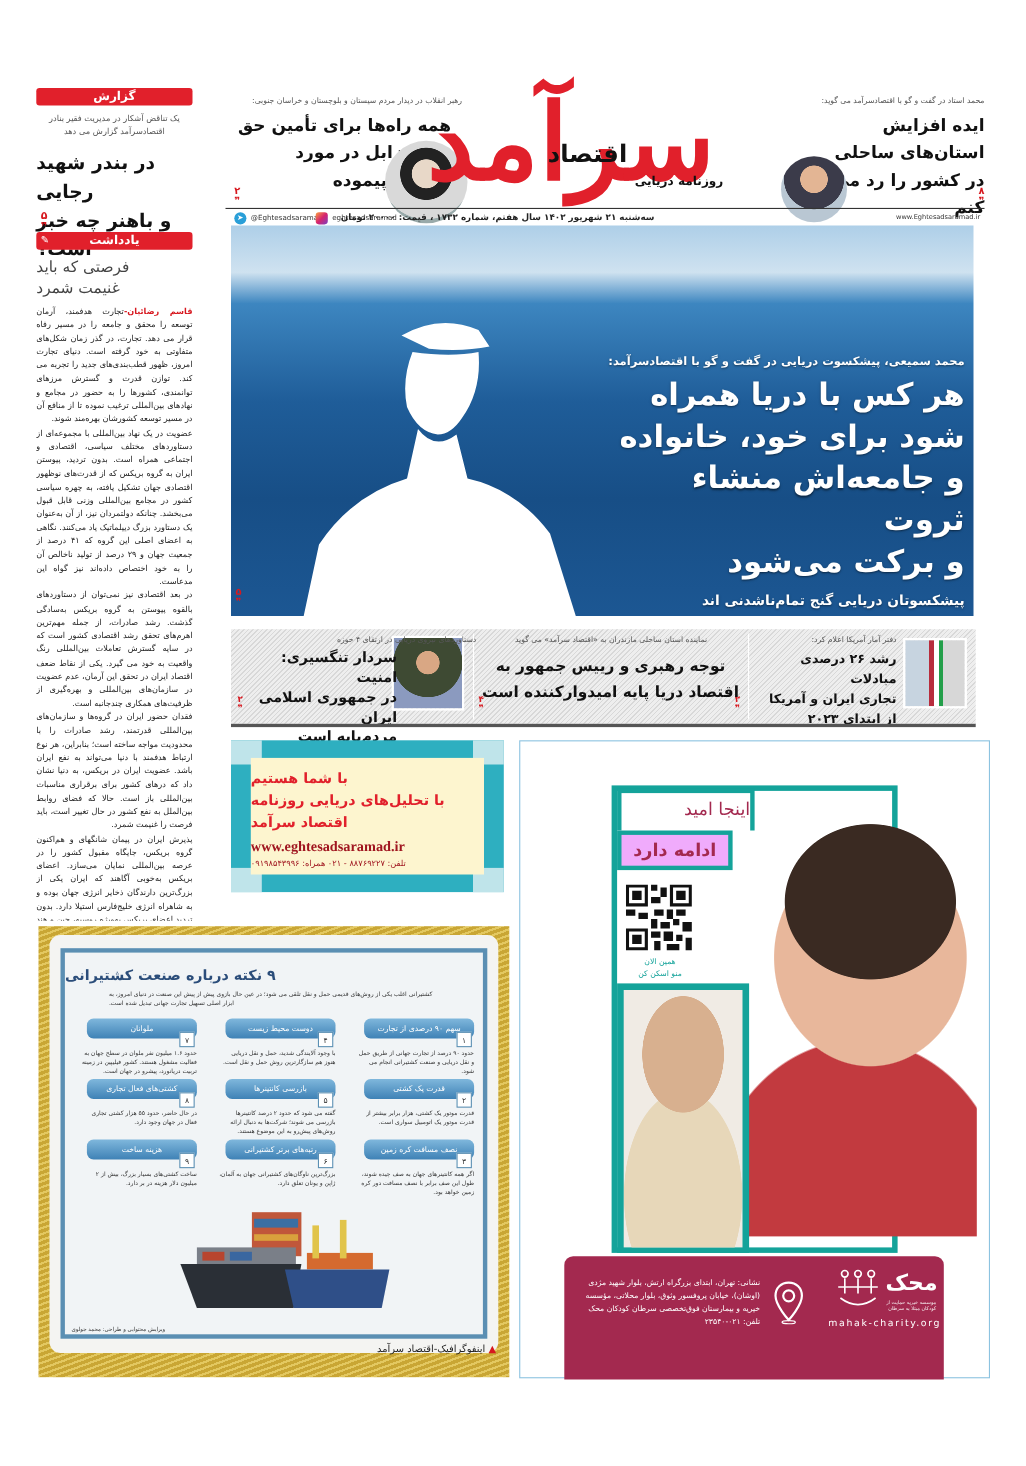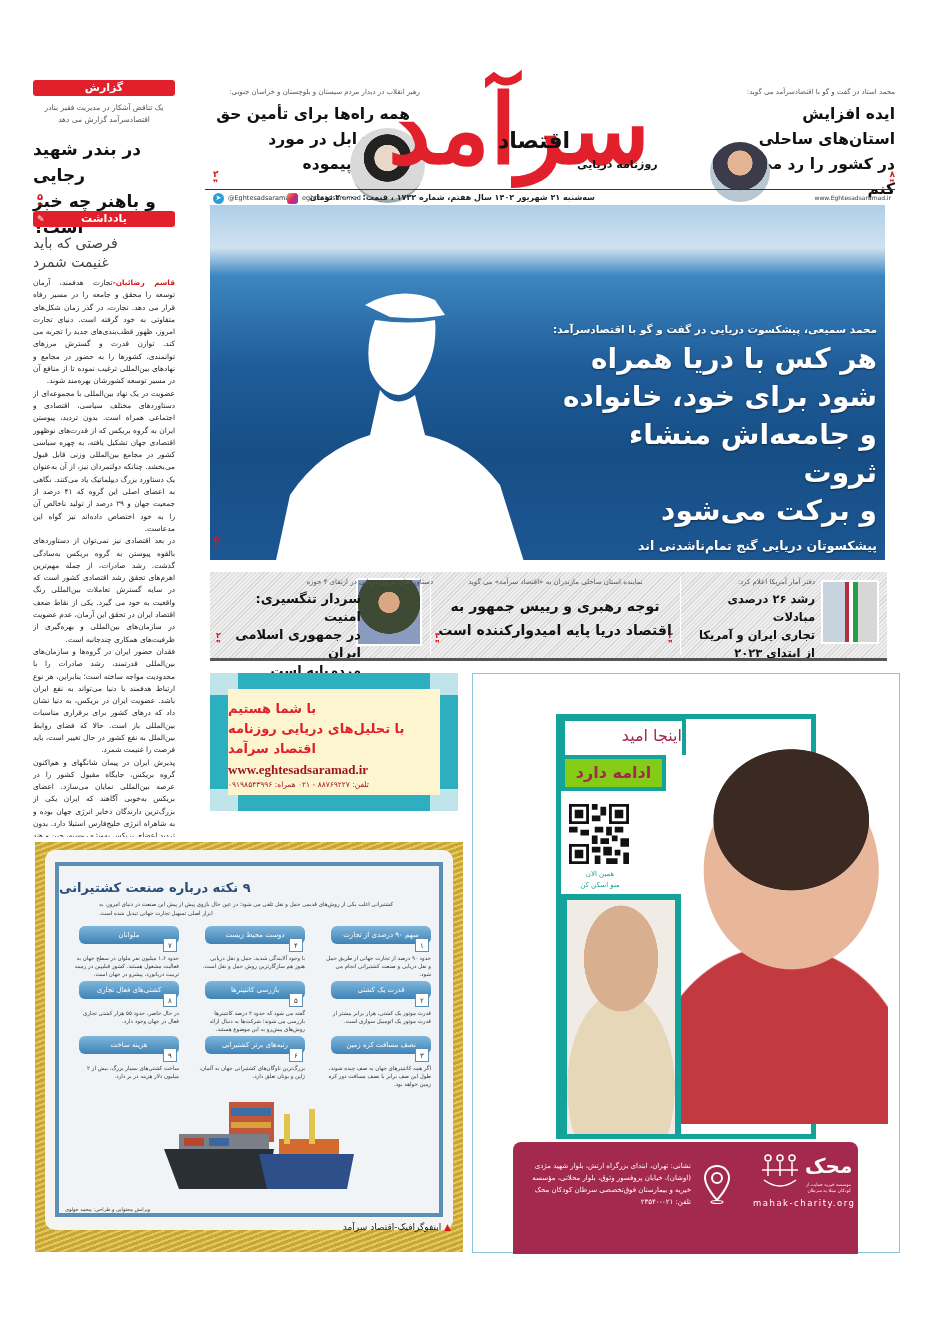--- a/index.html
+++ b/index.html
@@ -263,21 +263,21 @@
 
   <div class="abs teal" style="left:83px;top:40px;width:260px;height:425px"></div>
   <div class="abs" style="left:88px;top:45px;width:250px;height:415px;background:#fff"></div>
 
   <div class="abs" style="left:200px;top:60px;width:215px;height:390px;background:radial-gradient(ellipse 40% 20% at 55% 22%,#3a2a22 0 90%,transparent 91%),radial-gradient(ellipse 45% 28% at 55% 35%,#e8b79b 0 90%,transparent 91%),radial-gradient(ellipse 70% 45% at 50% 95%,#c23a3f 0 90%,transparent 91%)"></div>
 
   <div class="abs" style="left:88px;top:43px;width:125px;height:38px;background:#14a39a;padding:4px">
     <div style="background:#fff;height:40px;line-height:30px;text-align:right;direction:rtl;font-weight:normal;font-size:16px;color:#a3294f">اینجا امید</div>
   </div>
   <div class="abs" style="left:88px;top:81px;width:105px;height:36px;background:#14a39a;padding:4px">
-    <div style="background:#84cc16;height:28px;line-height:28px;text-align:center;direction:rtl;font-weight:bold;font-size:16px;color:#a3294f">ادامه دارد</div>
+    <div style="background:#f0abfc;height:28px;line-height:28px;text-align:center;direction:rtl;font-weight:bold;font-size:16px;color:#a3294f">ادامه دارد</div>
   </div>
 
   <svg class="abs" style="left:96px;top:130px" width="60" height="60" viewBox="0 0 21 21">
     <rect width="21" height="21" fill="#fff"></rect>
     <path d="M0 0h7v7H0zM1 1v5h5V1zM2 2h3v3H2zM14 0h7v7h-7zM15 1v5h5V1zM16 2h3v3h-3zM0 14h7v7H0zM1 15v5h5v-5zM2 16h3v3H2zM8 0h2v2H8zM11 1h2v3h-2zM8 4h3v2H8zM9 8h3v2H9zM13 8h2v3h-2zM16 8h3v2h-3zM0 8h3v2H0zM4 9h3v2H4zM8 11h2v3H8zM11 12h3v2h-3zM15 11h2v2h-2zM18 12h3v3h-3zM8 15h3v2H8zM12 15h3v3h-3zM16 16h2v2h-2zM19 17h2v4h-2zM9 18h2v3H9zM13 19h4v2h-4z" fill="#111"></path>
   </svg>
   <div class="abs" style="left:92px;top:195px;width:70px;direction:rtl;text-align:center;font-size:7px;line-height:11px;color:#14a39a">
     <div>همین الان</div>
     <div>منو اسکن کن</div>
   </div>

